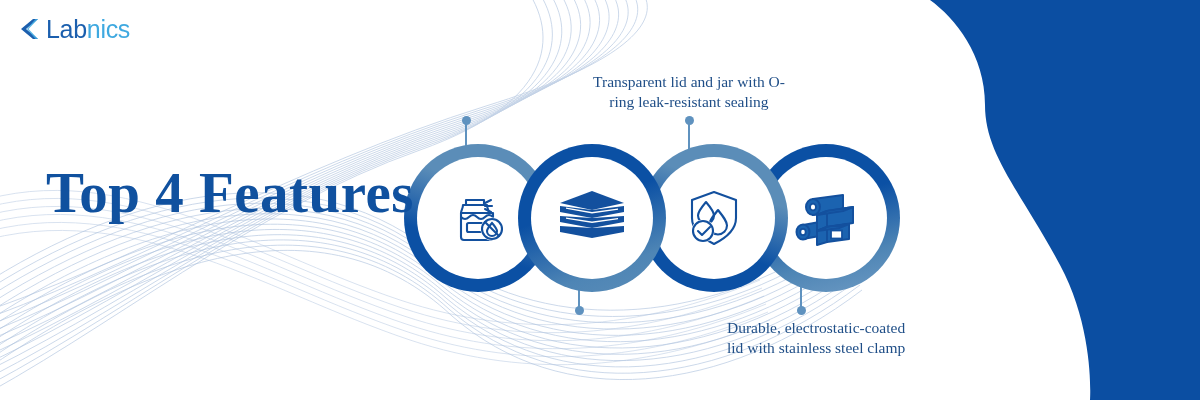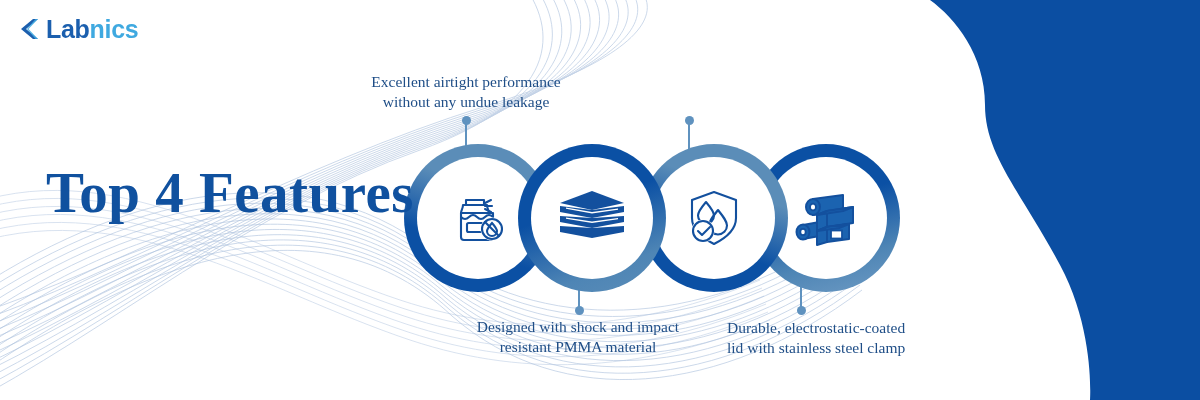--- a/index.html
+++ b/index.html
@@ -36,21 +36,21 @@
     top: 16px;
     display: flex;
     align-items: center;
     gap: 4px;
     z-index: 6;
   }
   .logo-mark { display: block; }
   .logo-text {
     font-family: "Liberation Sans", sans-serif;
     font-size: 25px;
-    font-weight: bold;
+    font-weight: normal;
     letter-spacing: -0.3px;
     line-height: 1;
   }
   .logo-text .lab  { color: #1B5FAE; }
   .logo-text .nics { color: #3FA9E0; }
 
   
   .headline {
     position: absolute;
     left: 46px;
@@ -294,23 +294,21 @@
               <path d="M26 46 L36 42 L36 57 L26 60 Z"></path>
               <path d="M26 46 L48 43 L58 39 L36 42 Z"></path>
             </g>
             <rect x="40" y="45.5" width="11" height="8" fill="#ffffff" stroke="#13509E" stroke-width="1.8"></rect>
           </svg>
         </span>
       </div>
     </div>
   </div>
 
-  <div class="callout c-center" style="left:360px; top:72px; width:212px;">Excellent airtight performance
-without any undue leakage</div>
-
-
-  <div class="callout c-center" style="left:463px; top:317px; width:230px;">Designed with shock and impact
-resistant PMMA material</div>
+
+  <div class="callout c-center" style="left:582px; top:72px; width:214px;">Transparent lid and jar with O-
+ring leak-resistant sealing</div>
+
 
   <div class="callout c-left" style="left:727px; top:318px; width:230px;">Durable, electrostatic-coated
 lid with stainless steel clamp</div>
 
 </div>
 
 </body></html>

